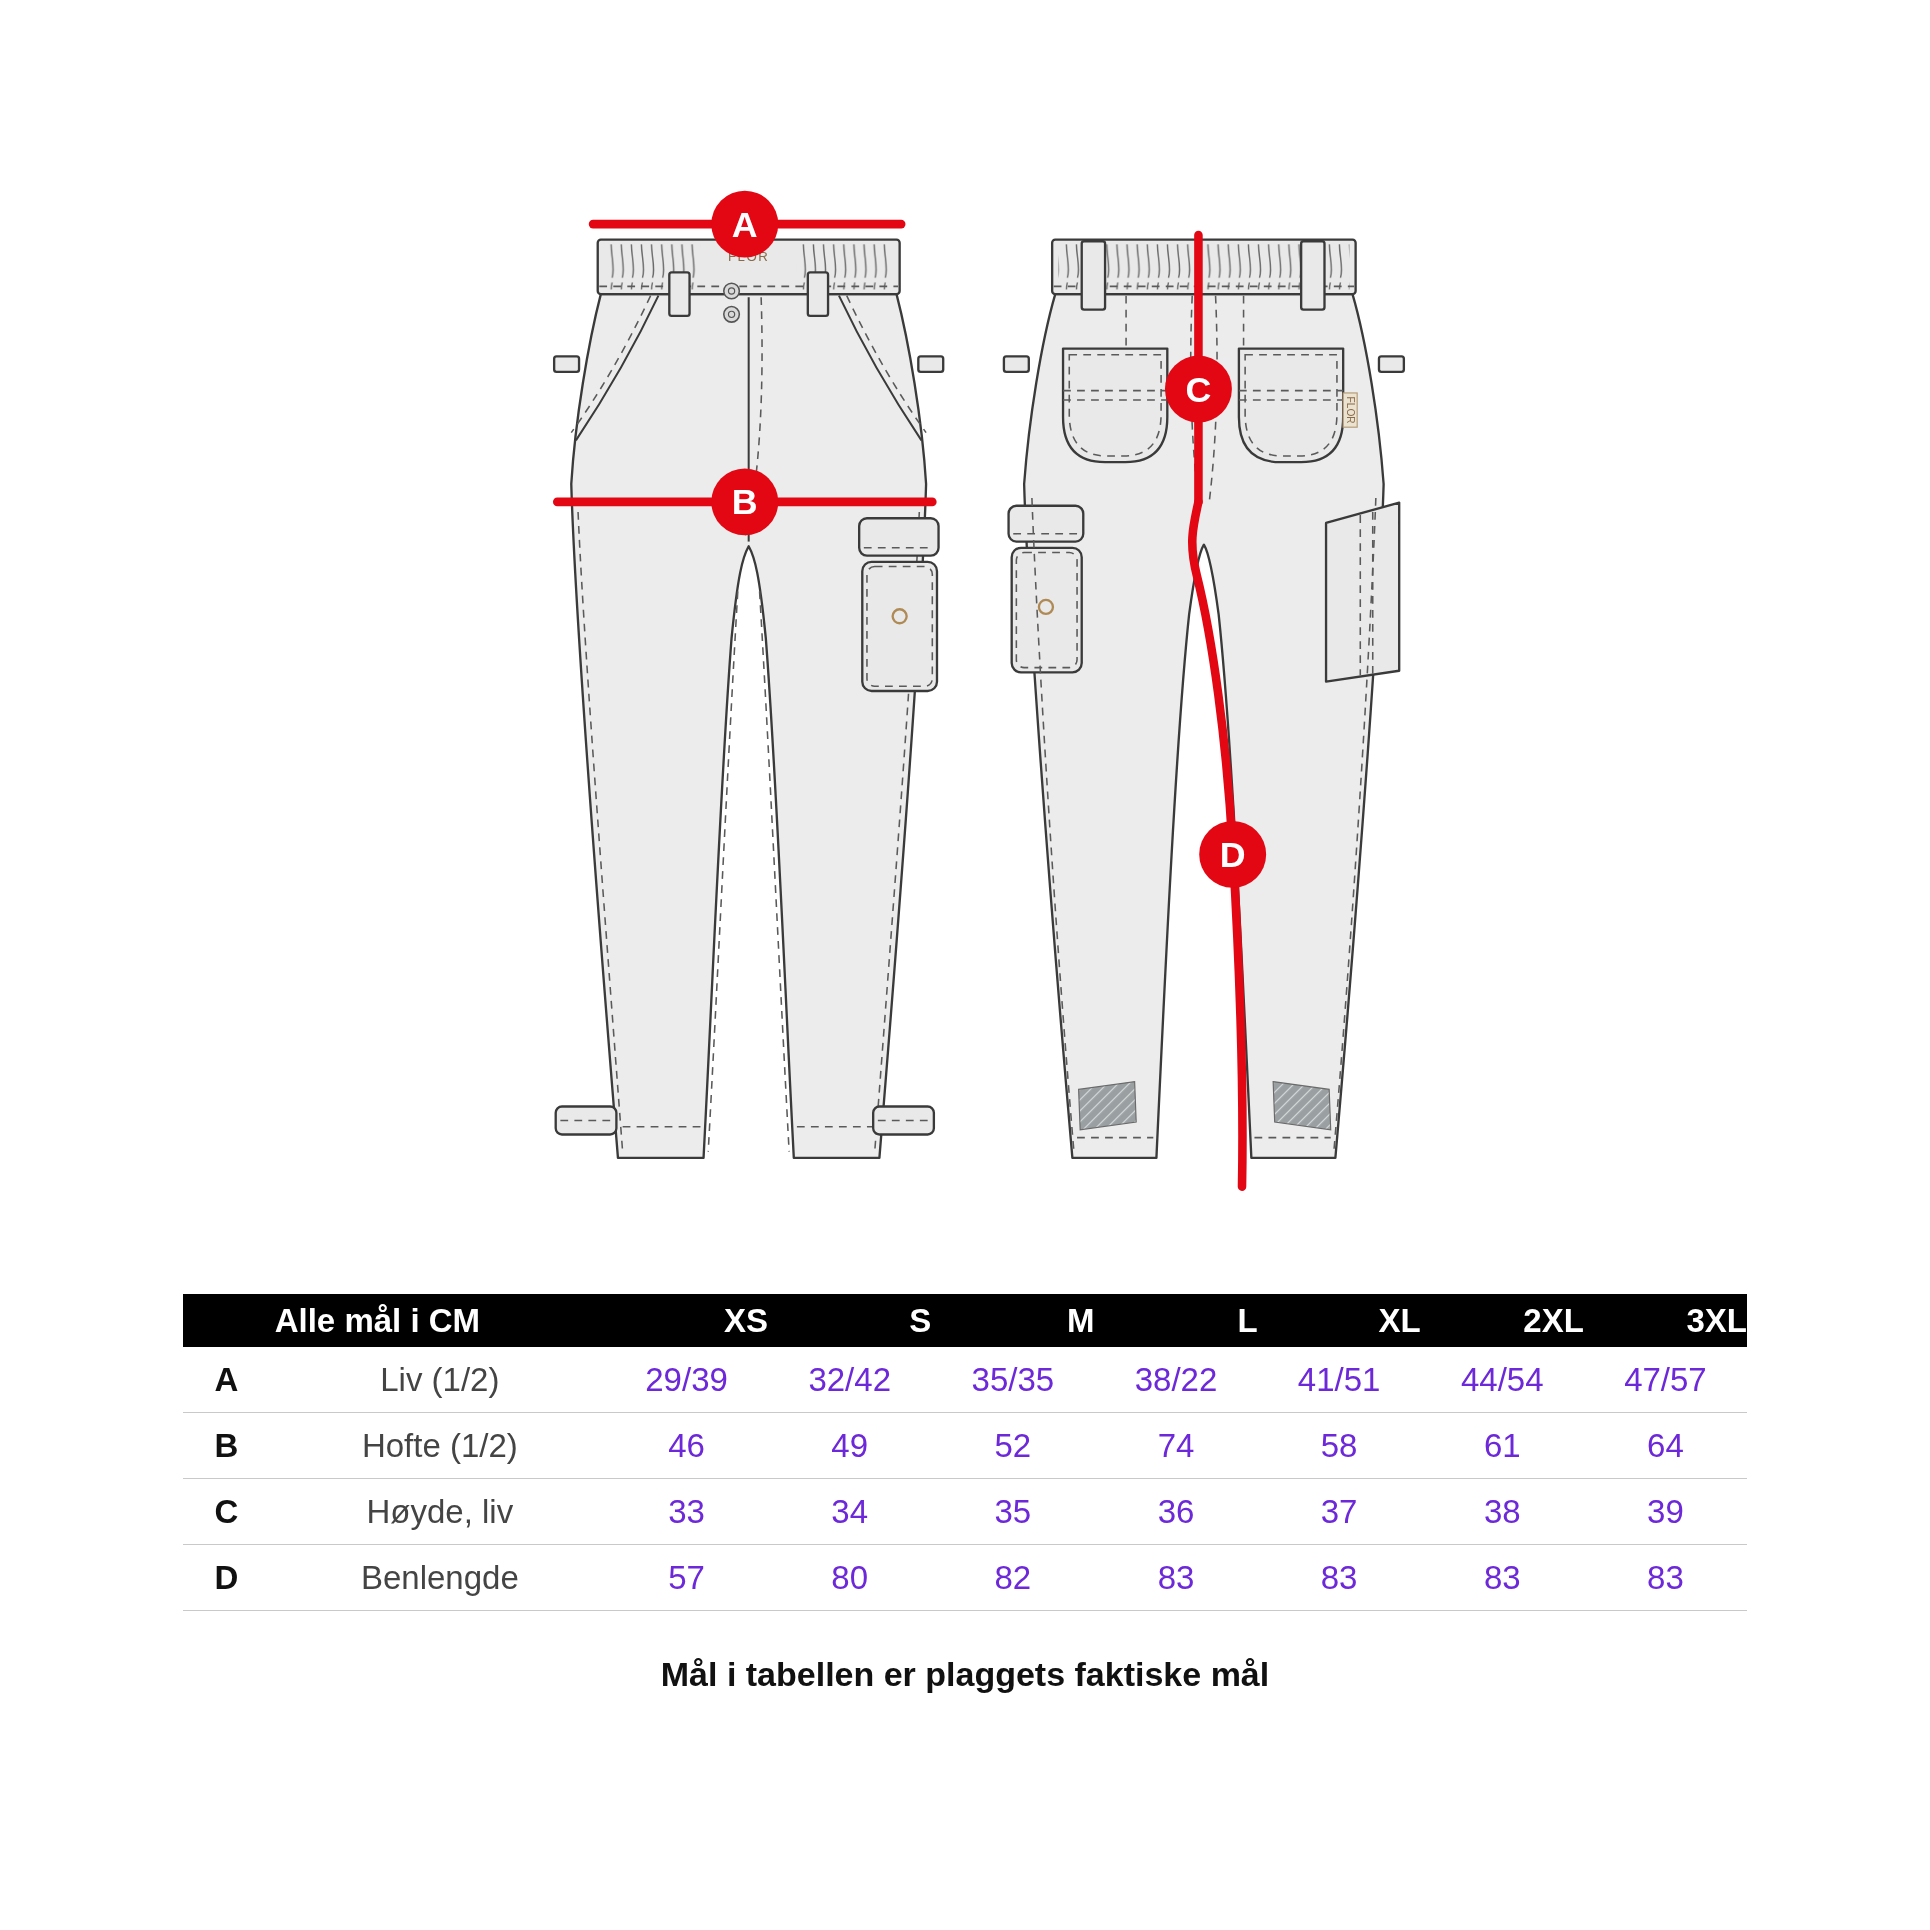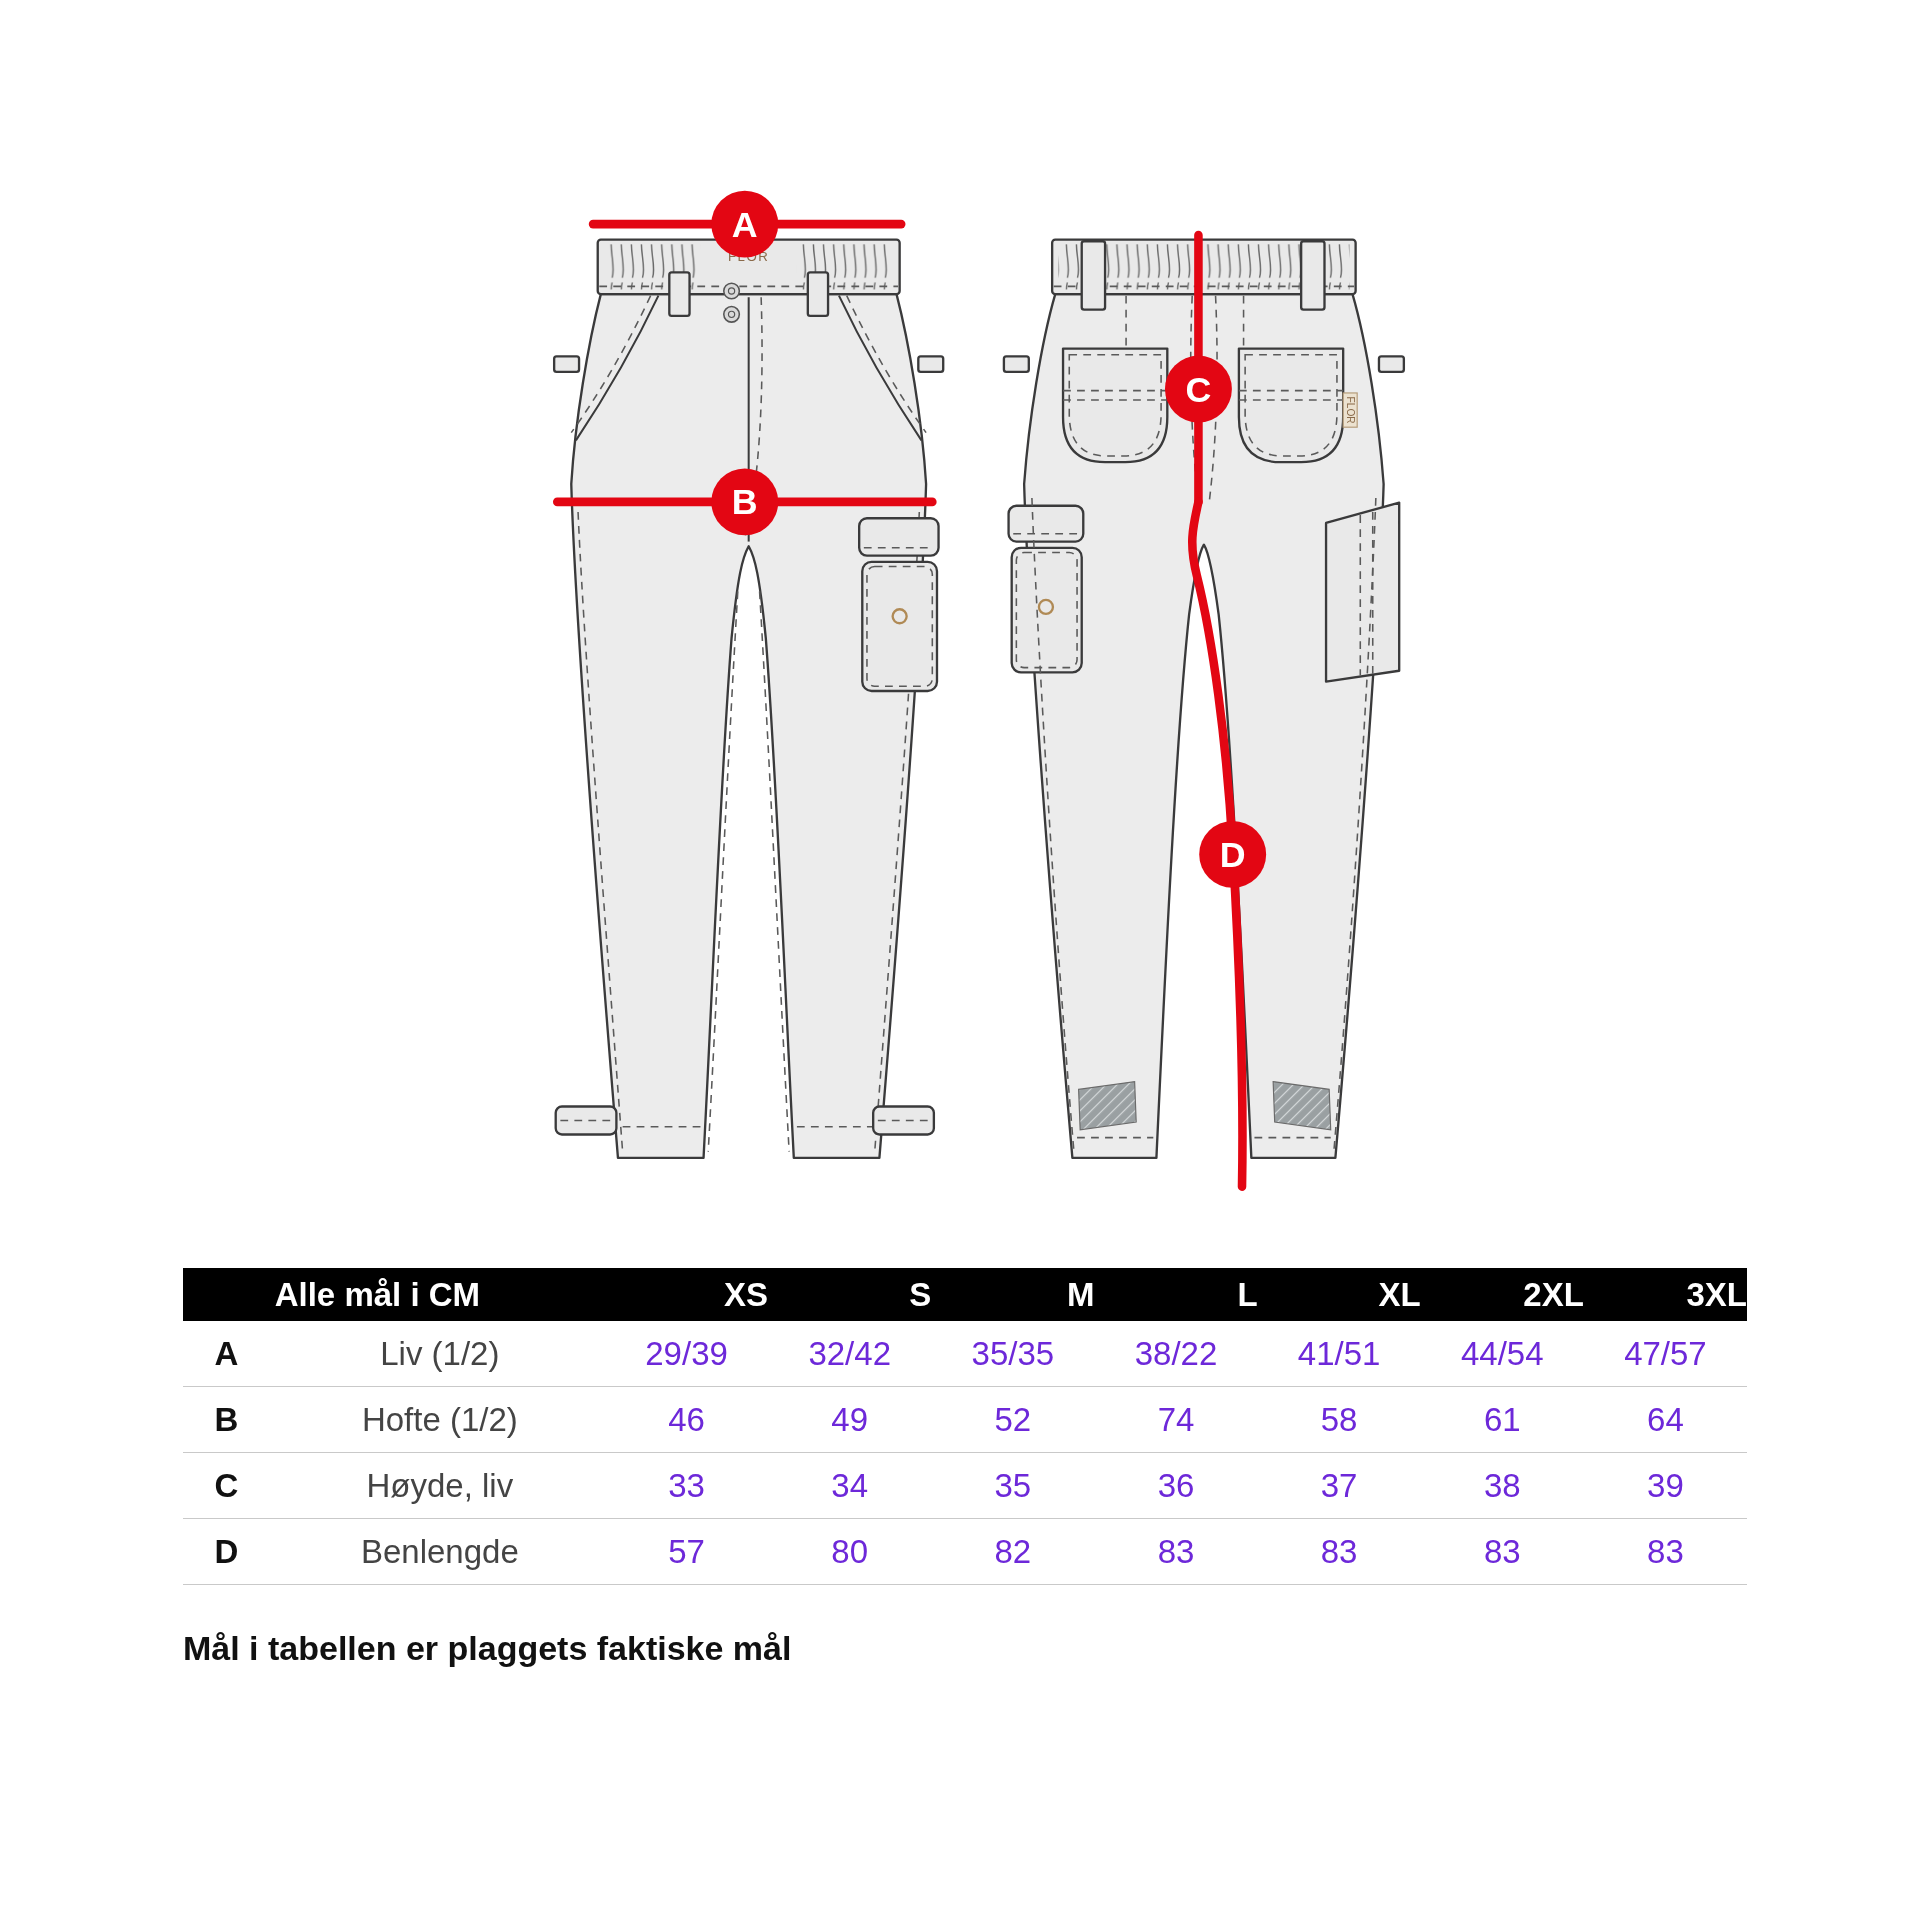--- a/index.html
+++ b/index.html
@@ -19,34 +19,34 @@
   .ring{fill:none;stroke:#b08a55;stroke-width:3;}
   .red-line{fill:none;stroke:#e30613;stroke-width:11;stroke-linecap:round;}
   .marker-circle{fill:#e30613;}
   .marker-letter{fill:#ffffff;font-weight:bold;font-size:46px;text-anchor:middle;
     font-family:"Liberation Sans",sans-serif;}
   .brand-text{fill:#8a6a4a;font-size:17px;letter-spacing:2px;text-anchor:middle;
     font-family:"Liberation Sans",sans-serif;}
   .tag-text{fill:#8a6a4a;font-size:13px;text-anchor:middle;font-family:"Liberation Sans",sans-serif;}
 
   
-  .table-wrap{position:absolute;left:183px;top:1268px;width:1564px;}
+  .table-wrap{position:absolute;left:183px;top:1294px;width:1564px;}
   table.size-table{border-collapse:collapse;table-layout:fixed;width:100%;}
   .size-table thead th{
     background:#000;color:#fff;font-weight:bold;font-size:33px;height:53px;
     text-align:right;padding:0;
   }
   .size-table thead th.label-col{text-align:left;padding-left:4.7px;}
   .size-table tbody td{
     height:65px;border-bottom:1.6px solid #c9c9c9;text-align:center;
     font-size:33px;color:#6d28d9;padding:0;
   }
   .size-table tbody td.letter{font-weight:bold;color:#111;}
   .size-table tbody td.rowlabel{text-align:center;padding-left:4.7px;color:#444;}
-  .footnote{margin-top:44px;text-align:left;font-weight:bold;font-size:34px;color:#111;}
+  .footnote{margin-top:44px;text-align:center;font-weight:bold;font-size:34px;color:#111;}
 </style>
 </head>
 <body>
 
 <svg class="diagram" width="1930" height="1245" viewBox="0 0 2480 1600" xmlns="http://www.w3.org/2000/svg">
   <defs>
     <pattern id="elastic" width="13" height="60" patternUnits="userSpaceOnUse">
       <path d="M6.5 3 C 1.5 18 11.5 42 6.5 57" fill="none" stroke="#6a6a6a" stroke-width="1.8"></path>
     </pattern>
     <pattern id="reflect" width="10" height="10" patternUnits="userSpaceOnUse" patternTransform="rotate(45)">

